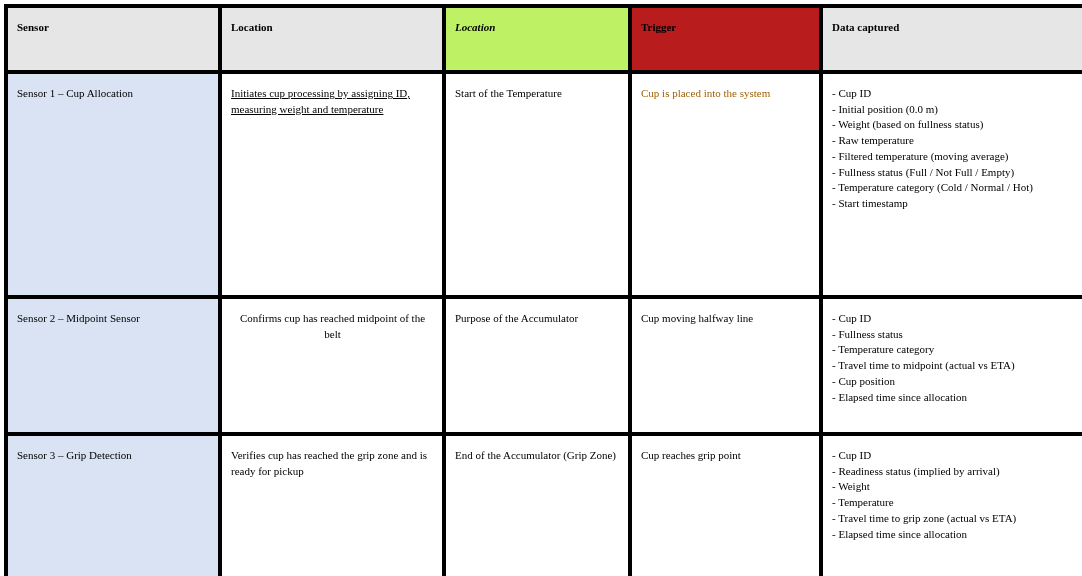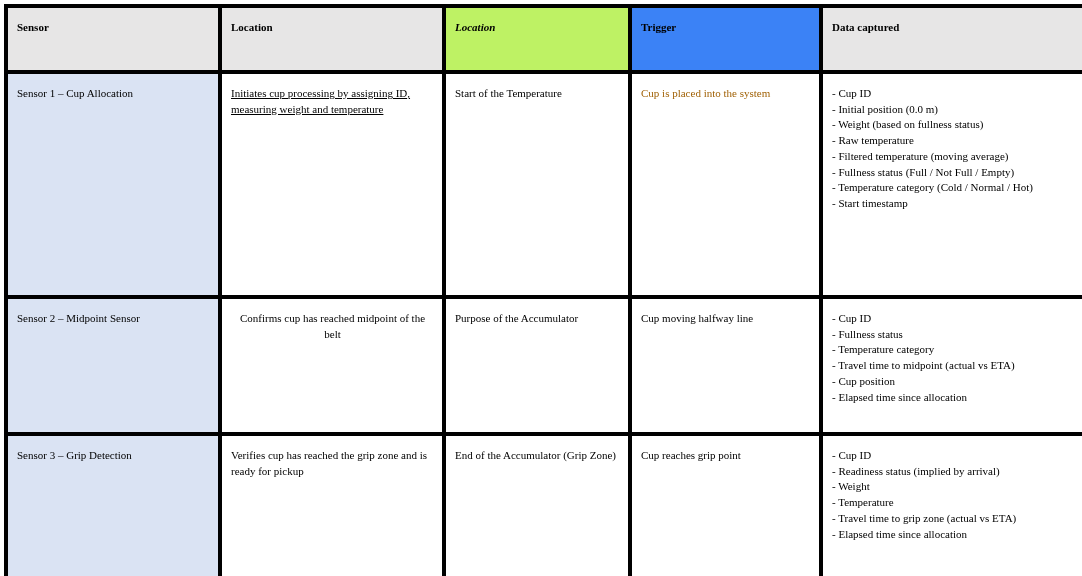--- a/index.html
+++ b/index.html
@@ -78,21 +78,21 @@
 </head>
 <body>
 
 <div class="table-wrap">
   <table class="sensor-table">
     <thead>
       <tr>
         <th class="col-sensor" style="background: rgb(231, 230, 230); border-color: rgb(0, 0, 0); color: rgb(0, 0, 0);">Sensor</th>
         <th class="col-purpose" style="background: rgb(231, 230, 230); border-color: rgb(0, 0, 0); color: rgb(0, 0, 0);">Location</th>
         <th class="col-location" style="background: #bef264; border-color: rgb(0, 0, 0); color: rgb(0, 0, 0); font-style: italic;">Location</th>
-        <th class="col-trigger" style="background: #3b82f6; border-color: rgb(0, 0, 0); color: rgb(0, 0, 0);">Trigger</th>
+        <th class="col-trigger" style="background: #b91c1c; border-color: rgb(0, 0, 0); color: rgb(0, 0, 0);">Trigger</th>
         <th class="col-data" style="background: rgb(231, 230, 230); border-color: rgb(0, 0, 0); color: rgb(0, 0, 0);">Data captured</th>
       </tr>
     </thead>
     <tbody>
       <tr class="row-1">
         <td class="sensor-cell" style="background: rgb(218, 227, 243); border-color: rgb(0, 0, 0); color: rgb(0, 0, 0);">Sensor 1 – Cup Allocation</td>
         <td style="border-color: rgb(0, 0, 0); color: rgb(0, 0, 0); text-decoration: underline;">Initiates cup processing by assigning ID, measuring weight and temperature</td>
         <td style="border-color: rgb(0, 0, 0); color: rgb(0, 0, 0);">Start of the Temperature</td>
         <td style="border-color: rgb(0, 0, 0); color: #a16207;">Cup is placed into the system</td>
         <td style="border-color: rgb(0, 0, 0); color: rgb(0, 0, 0);">

